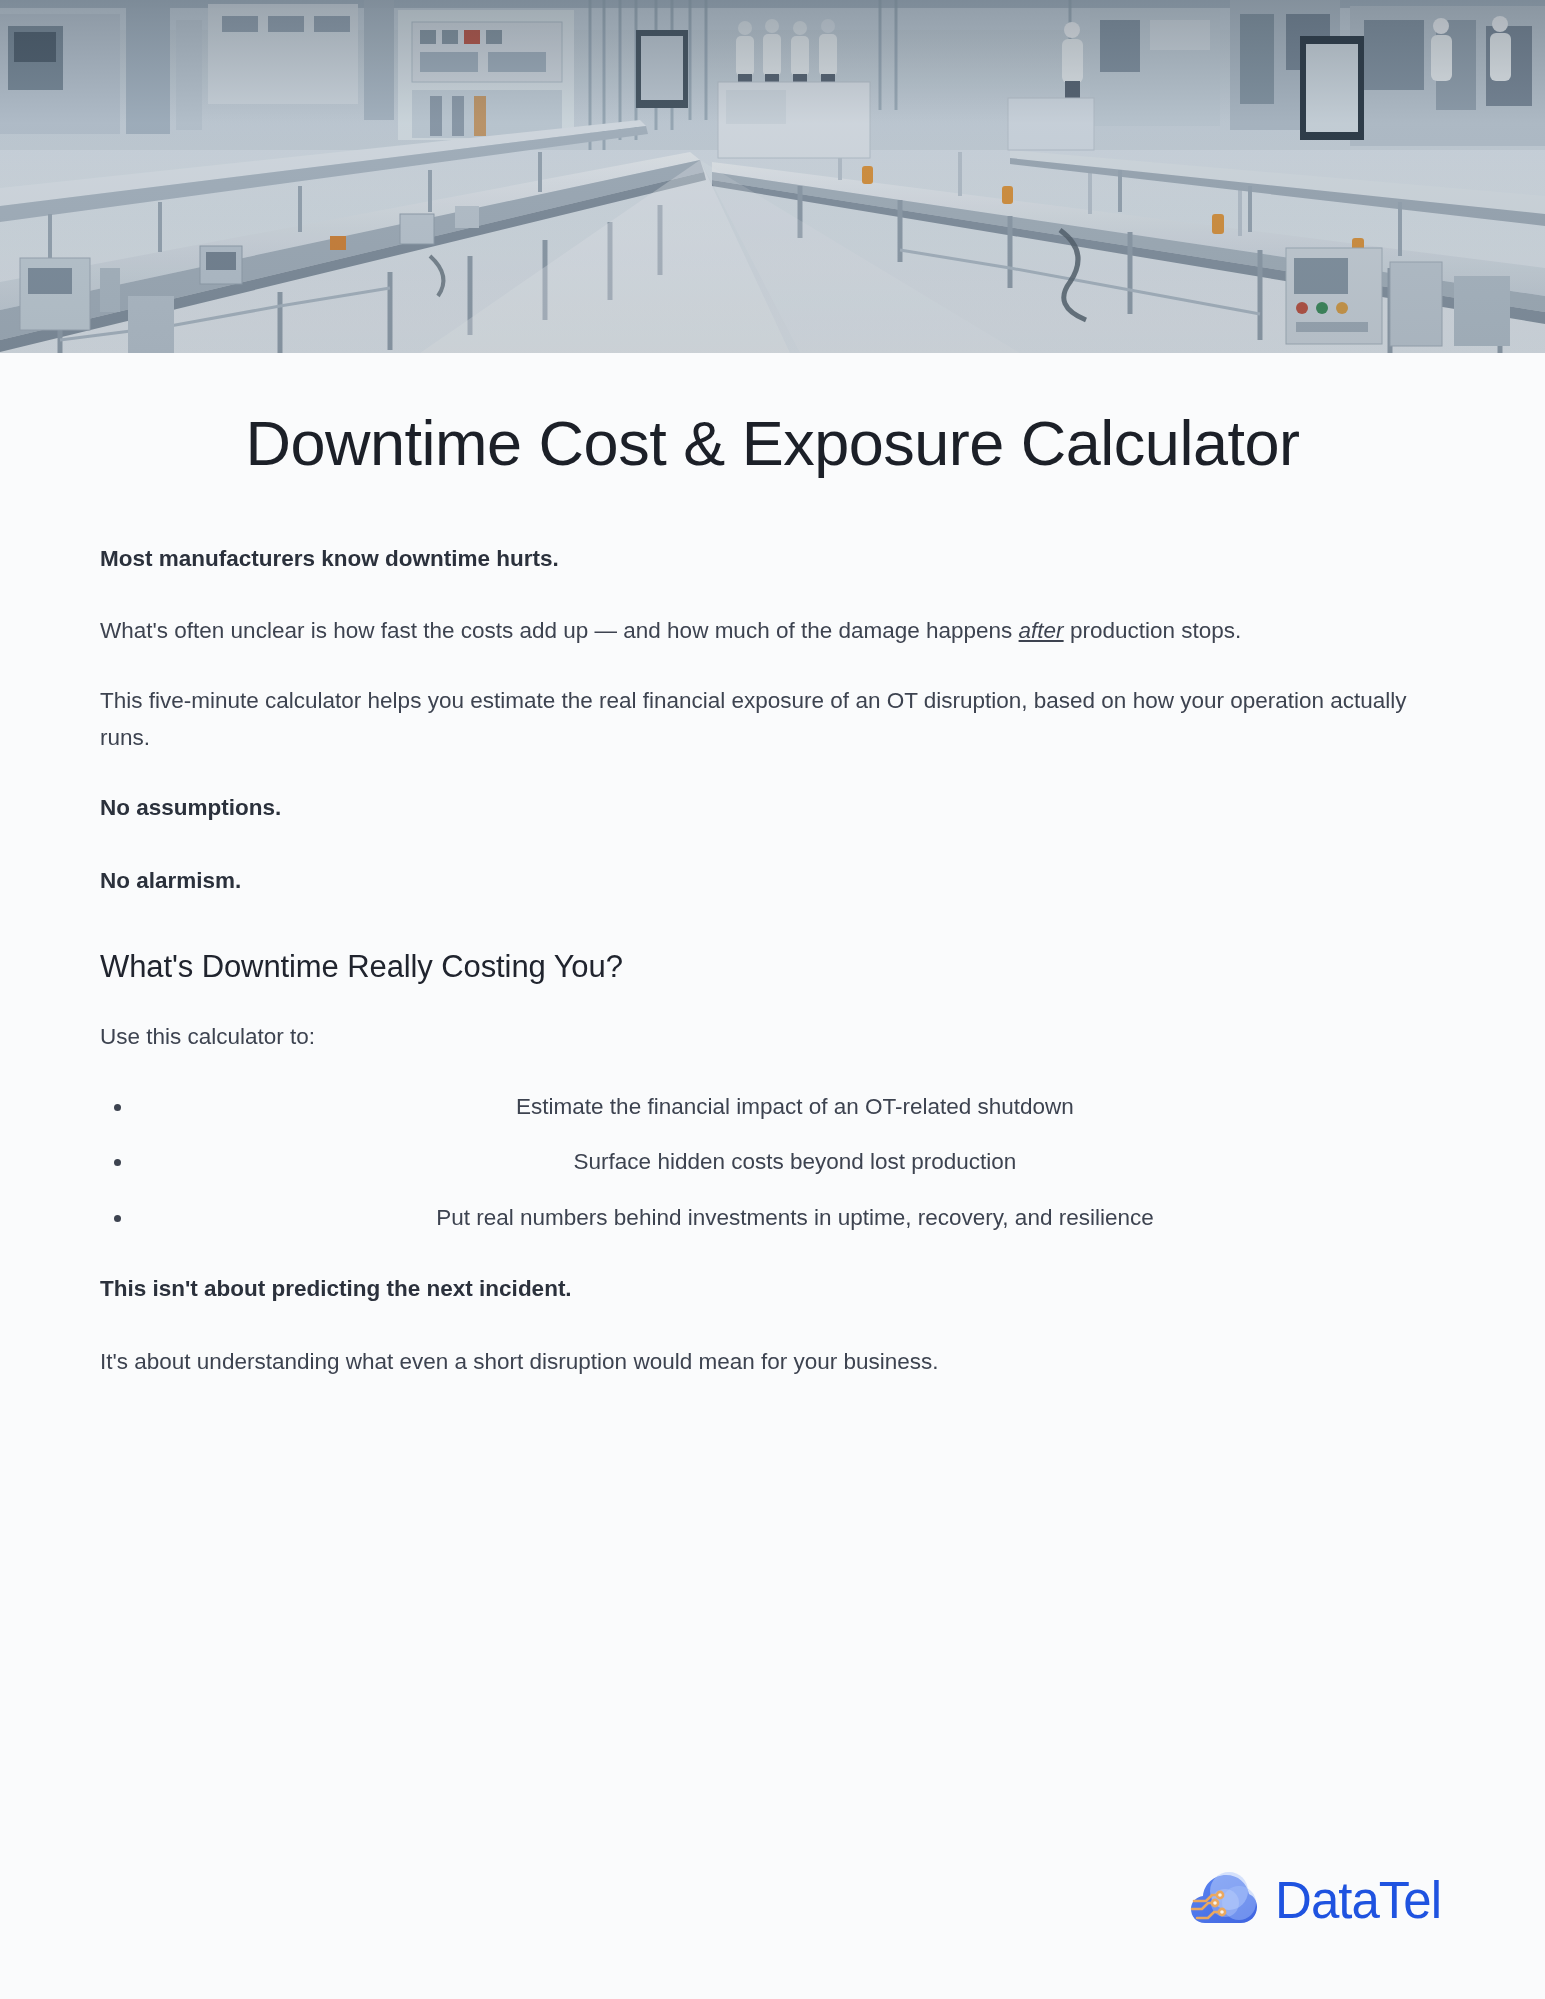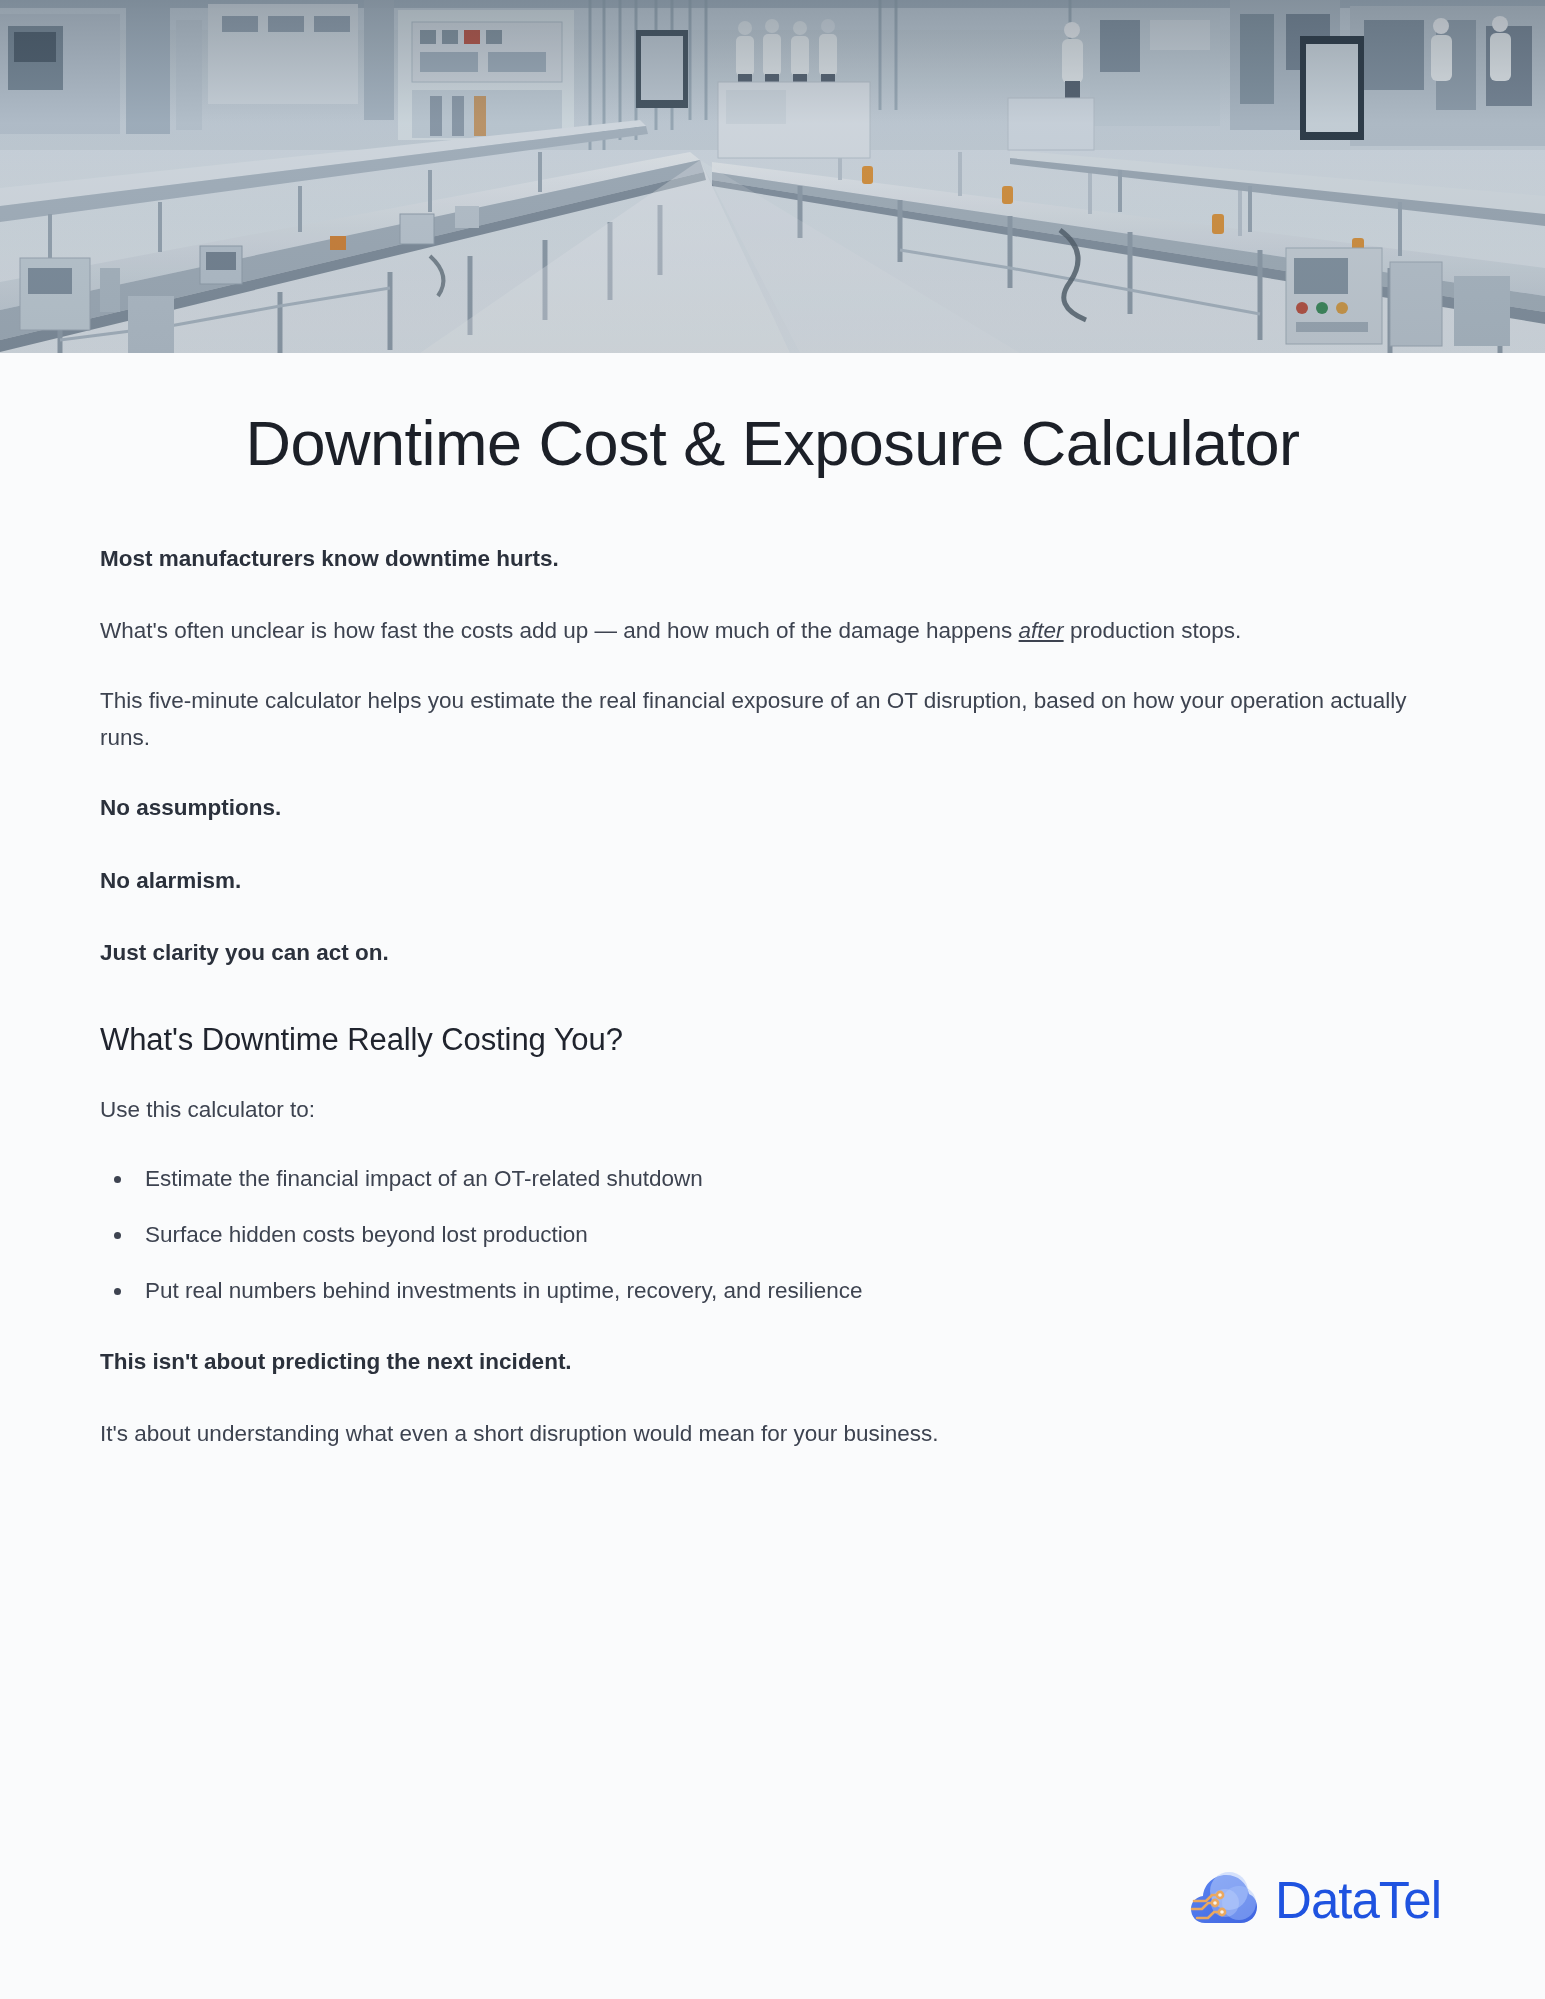--- a/index.html
+++ b/index.html
@@ -58,20 +58,21 @@
   }
 
   ul.bullets { list-style:none; margin:0 0 6px 0; padding:0; }
   ul.bullets li {
     position:relative;
     font-size:22.5px;
     line-height:1.55;
     color:#3d4350;
     padding-left:45px;
     margin-bottom:21px;
+    text-align:center;
   }
   ul.bullets li::before {
     content:"";
     position:absolute;
     left:14px; top:14px;
     width:7px; height:7px;
     border-radius:50%;
     background:#3d4350;
   }
 
@@ -357,21 +358,20 @@
     <div class="body">
 
       <p class="para strong">Most manufacturers know downtime hurts.</p>
 
       <p class="para"><span>What's often unclear is how fast the costs add up — and how much of the damage happens </span><em>after</em><span> production stops.</span></p>
 
       <p class="para">This five-minute calculator helps you estimate the real financial exposure of an OT disruption, based on how your operation actually runs.</p>
 
       <p class="para strong">No assumptions.</p>
       <p class="para strong">No alarmism.</p>
-      <p class="para strong">Just clarity you can act on.</p>
 
       <h2 class="section">What's Downtime Really Costing You?</h2>
 
       <p class="para">Use this calculator to:</p>
 
       <ul class="bullets">
         <li>Estimate the financial impact of an OT-related shutdown</li>
         <li>Surface hidden costs beyond lost production</li>
         <li>Put real numbers behind investments in uptime, recovery, and resilience</li>
       </ul>

